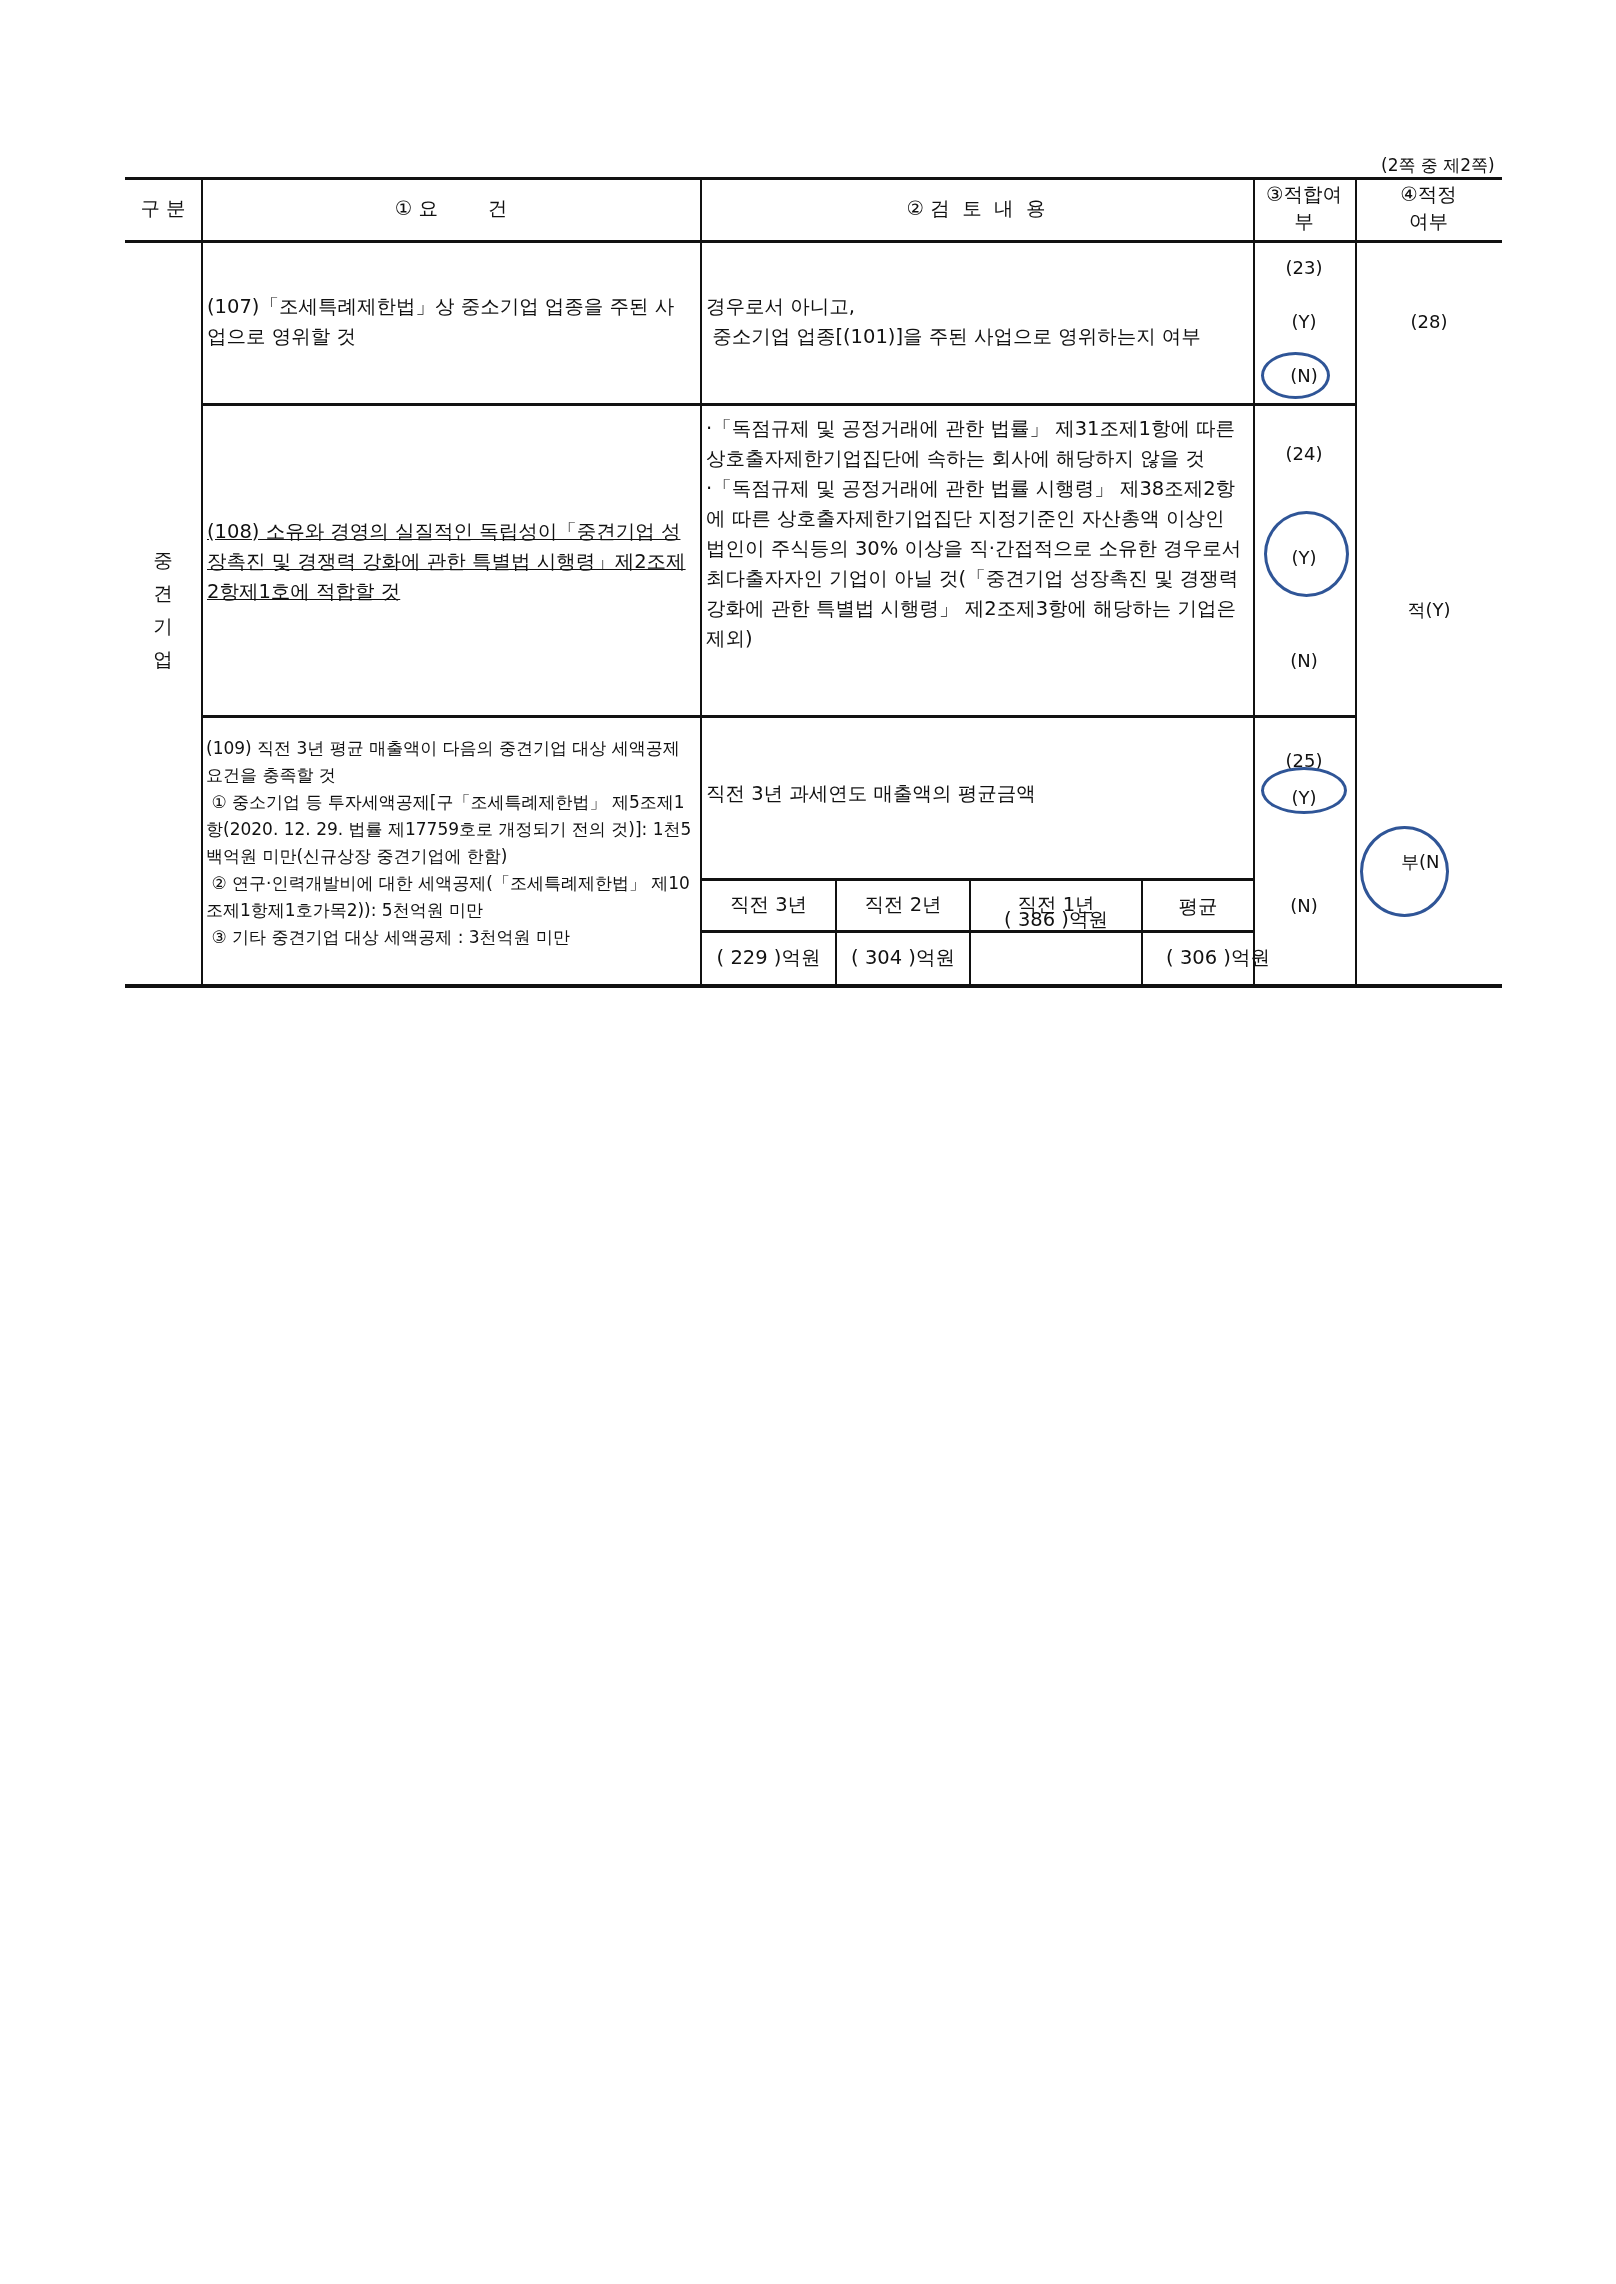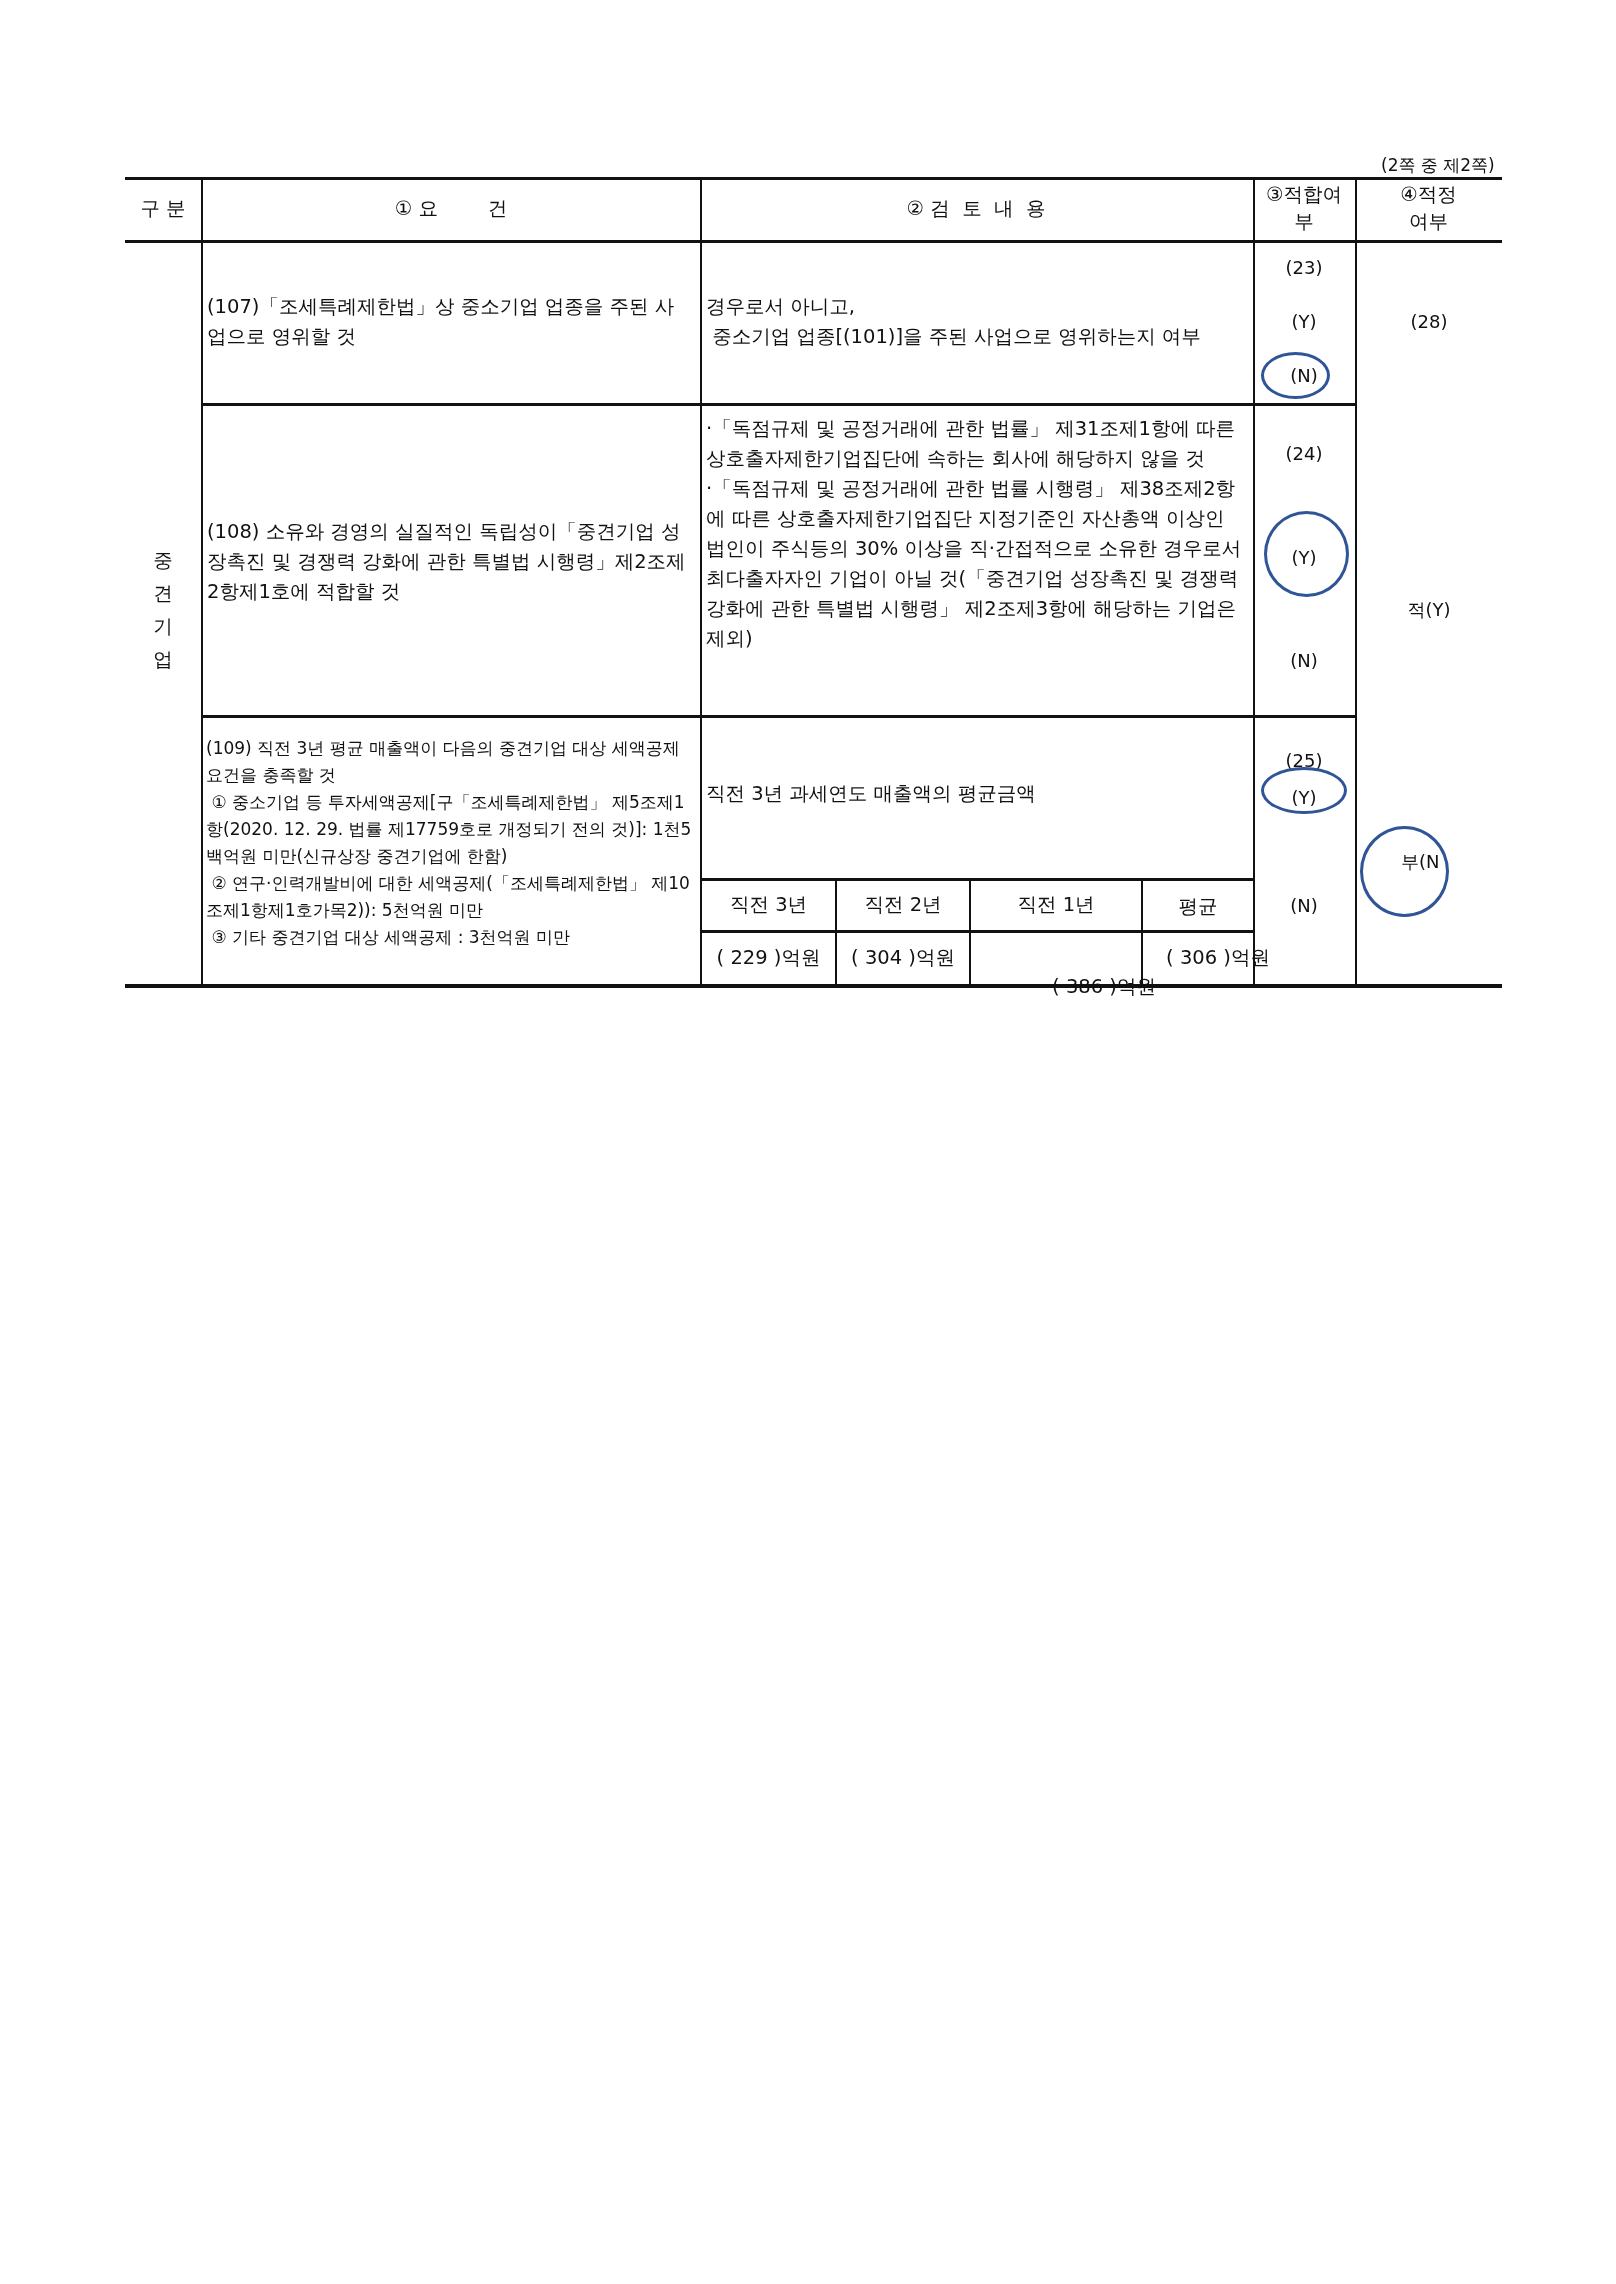--- a/index.html
+++ b/index.html
@@ -61,21 +61,21 @@
 <div class="cell-text" style="left:706px; top:292px; width:541px;">
   <div>경우로서 아니고,</div>
   <div style="white-space:pre;"> 중소기업 업종[(101)]을 주된 사업으로 영위하는지 여부</div>
 </div>
 <div class="yn" style="left:1255px; top:257px;">(23)</div>
 <div class="yn" style="left:1255px; top:311px;">(Y)</div>
 <div class="yn" style="left:1255px; top:365px;">(N)</div>
 <div class="circle" style="left:1261px; top:352px; width:69px; height:47px;"></div>
 <div class="yn" style="left:1380px; top:311px;">(28)</div>
 
-<div class="cell-text" style="left:207px; top:517px; width:487px;">(108) 소유와 경영의 실질적인 독립성이「중견기업 성장촉진 및 경쟁력 강화에 관한 특별법 시행령」제2조제2항제1호에 적합할 것</div>
+<div class="cell-text" style="left:207px; top:517px; width:487px;text-decoration:underline;">(108) 소유와 경영의 실질적인 독립성이「중견기업 성장촉진 및 경쟁력 강화에 관한 특별법 시행령」제2조제2항제1호에 적합할 것</div>
 <div class="cell-text" style="left:706px; top:414px; width:541px;">
   <div>·「독점규제 및 공정거래에 관한 법률」 제31조제1항에 따른 상호출자제한기업집단에 속하는 회사에 해당하지 않을 것</div>
   <div>·「독점규제 및 공정거래에 관한 법률 시행령」 제38조제2항에 따른 상호출자제한기업집단 지정기준인 자산총액 이상인 법인이 주식등의 30% 이상을 직·간접적으로 소유한 경우로서 최다출자자인 기업이 아닐 것(「중견기업 성장촉진 및 경쟁력 강화에 관한 특별법 시행령」 제2조제3항에 해당하는 기업은 제외)</div>
 </div>
 <div class="yn" style="left:1255px; top:443px;">(24)</div>
 <div class="yn" style="left:1255px; top:547px;">(Y)</div>
 <div class="yn" style="left:1255px; top:650px;">(N)</div>
 <div class="circle" style="left:1264px; top:511px; width:85px; height:86px;"></div>
 <div class="yn" style="left:1380px; top:598px;">적(Y)</div>
 
@@ -87,21 +87,21 @@
 </div>
 <div class="cell-text" style="left:706px; top:779px; width:541px;">직전 3년 과세연도 매출액의 평균금액</div>
 
 <div class="cell-text center" style="left:702px; top:890px; width:133px;">직전 3년</div>
 <div class="cell-text center" style="left:837px; top:890px; width:132px;">직전 2년</div>
 <div class="cell-text center" style="left:971px; top:890px; width:170px;">직전 1년</div>
 <div class="cell-text center" style="left:1143px; top:892px; width:110px;">평균</div>
 
 <div class="cell-text center" style="left:702px; top:943px; width:133px;">( 229 )억원</div>
 <div class="cell-text center" style="left:837px; top:943px; width:132px;">( 304 )억원</div>
-<div class="cell-text center" style="left:971px; top:972px; width:170px;padding-left:48px;">( 386 )억원</div>
+<div class="cell-text center" style="left:971px; top:905px; width:170px;">( 386 )억원</div>
 <div class="cell-text center" style="left:1143px; top:943px; width:110px; white-space:nowrap;padding-left:20px;">( 306 )억원</div>
 
 <div class="yn" style="left:1255px; top:750px;">(25)</div>
 <div class="yn" style="left:1255px; top:787px;">(Y)</div>
 <div class="yn" style="left:1255px; top:895px;">(N)</div>
 <div class="circle" style="left:1261px; top:767px; width:86px; height:47px;"></div>
 
 <div class="abs" style="left:1401px; top:850px; font-size:18px; white-space:nowrap; overflow:hidden; width:47px;">부(N</div>
 <div class="circle" style="left:1360px; top:826px; width:89px; height:91px;"></div>
 

